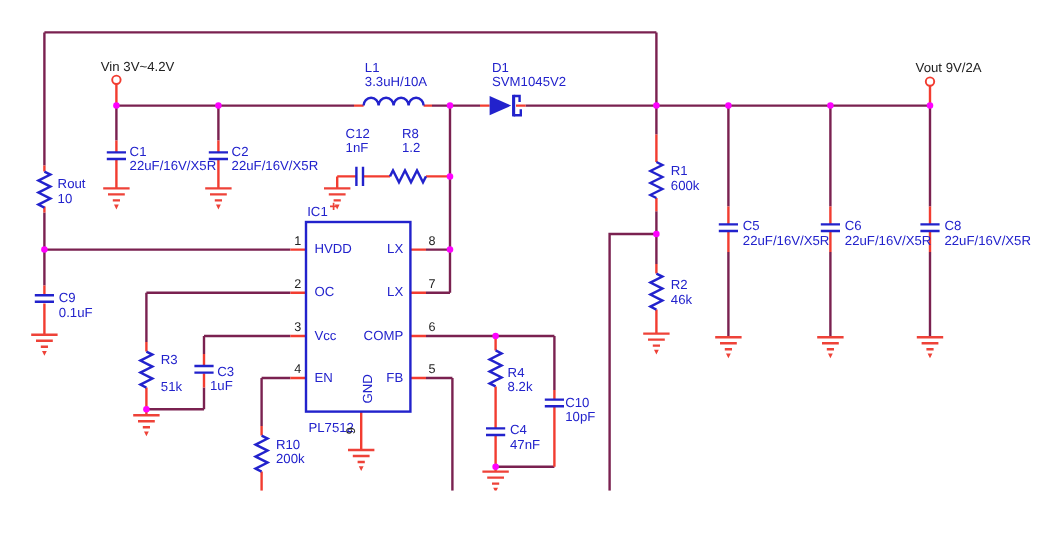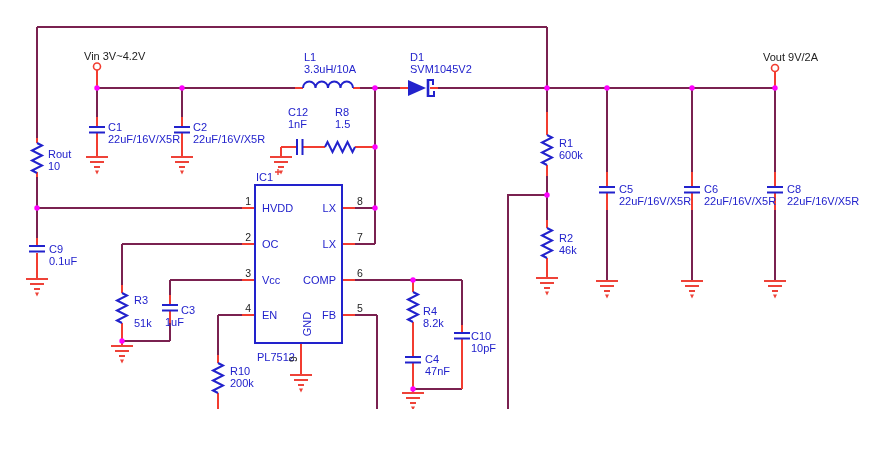--- a/index.html
+++ b/index.html
@@ -141,33 +141,33 @@
   <div class="lbl dk" style="left:763px;top:51px">Vout 9V/2A</div>
   <div class="lbl rd" style="left:215px;top:409px">Vin</div>
 
   <div class="lbl" style="left:304px;top:51px">L1</div>
   <div class="lbl" style="left:304px;top:63px">3.3uH/10A</div>
   <div class="lbl" style="left:410px;top:51px">D1</div>
   <div class="lbl" style="left:410px;top:63px">SVM1045V2</div>
   <div class="lbl" style="left:288px;top:106px">C12</div>
   <div class="lbl" style="left:288px;top:118px">1nF</div>
   <div class="lbl" style="left:335px;top:106px">R8</div>
-  <div class="lbl" style="left:335px;top:118px">1.5</div>
+  <div class="lbl" style="left:335px;top:118px">1.2</div>
   <div class="lbl" style="left:108px;top:121px">C1</div>
   <div class="lbl" style="left:108px;top:133px">22uF/16V/X5R</div>
   <div class="lbl" style="left:193px;top:121px">C2</div>
   <div class="lbl" style="left:193px;top:133px">22uF/16V/X5R</div>
   <div class="lbl" style="left:48px;top:148px">Rout</div>
   <div class="lbl" style="left:48px;top:160px">10</div>
   <div class="lbl" style="left:49px;top:243px">C9</div>
   <div class="lbl" style="left:49px;top:255px">0.1uF</div>
   <div class="lbl" style="left:134px;top:294px">R3</div>
   <div class="lbl" style="left:134px;top:317px">51k</div>
   <div class="lbl" style="left:181px;top:304px">C3</div>
-  <div class="lbl" style="left:165px;top:316px">1uF</div>
+  <div class="lbl" style="left:175px;top:316px">1uF</div>
   <div class="lbl" style="left:230px;top:365px">R10</div>
   <div class="lbl" style="left:230px;top:377px">200k</div>
   <div class="lbl" style="left:559px;top:137px">R1</div>
   <div class="lbl" style="left:559px;top:149px">600k</div>
   <div class="lbl" style="left:559px;top:232px">R2</div>
   <div class="lbl" style="left:559px;top:244px">46k</div>
   <div class="lbl" style="left:423px;top:305px">R4</div>
   <div class="lbl" style="left:423px;top:317px">8.2k</div>
   <div class="lbl" style="left:425px;top:353px">C4</div>
   <div class="lbl" style="left:425px;top:365px">47nF</div>

